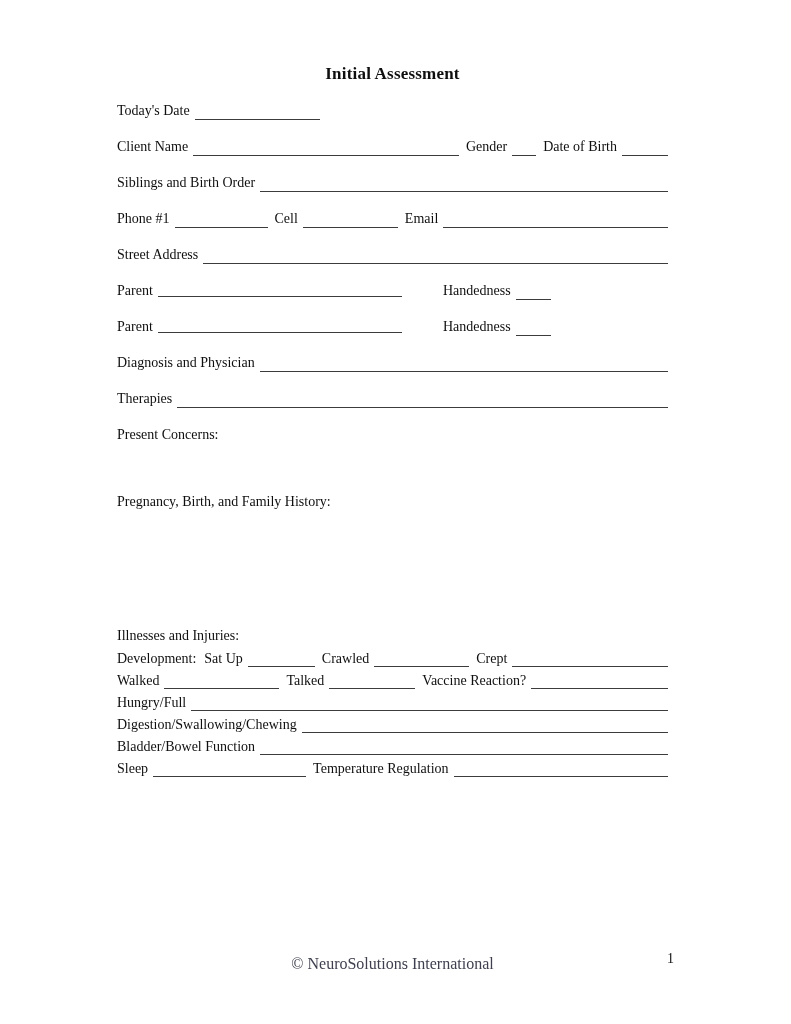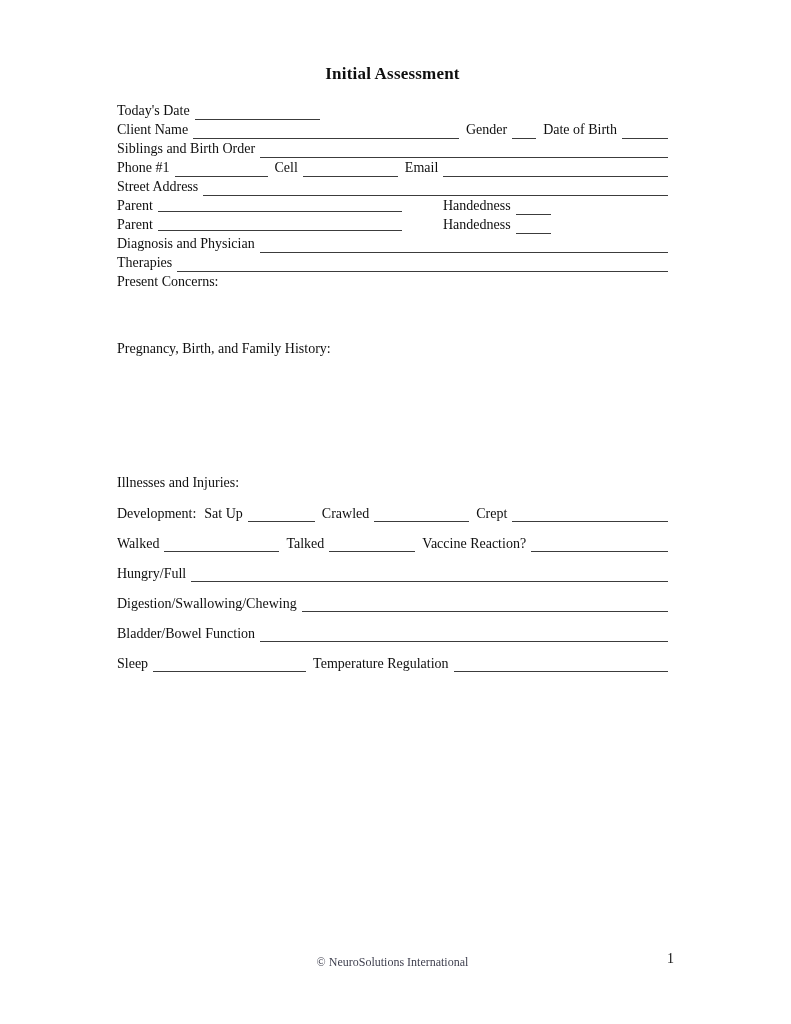--- a/index.html
+++ b/index.html
@@ -27,27 +27,28 @@
     text-align: center;
     font-size: 17px;
     font-weight: bold;
     line-height: 22px;
     letter-spacing: 0.2px;
   }
   .row {
     display: flex;
     align-items: baseline;
     height: 19px;
+    margin-top: 17px;
     white-space: nowrap;
   }
   .row.first { margin-top: 18px; }
   .row.gap-lg { margin-top: 48px; }
   .row.gap-md { margin-top: 115px; }
   .row.gap-dev { margin-top: 104px; }
-  .row.tight { height: 18px; margin-top: 12px; text-align: center; }
+  .row.tight { height: 18px; margin-top: 4px; text-align: center; }
   .lbl { flex: none; }
   .lbl.after { margin-left: 7px; }
   .blank {
     flex: none;
     align-self: flex-end;
     height: 0;
     margin-bottom: 2px;
     margin-left: 5px;
     border-bottom: 1.4px solid #3c3c3c;
   }
@@ -70,21 +71,21 @@
   }
   .parent-left .blank { flex: 1 1 auto; }
   .hand-lbl { margin-left: 41px; }
   .dev-first { margin-left: 8px; }
   .footer-copyright {
     position: absolute;
     left: 117px;
     right: 123px;
     top: 955px;
     text-align: center;
-    font-size: 12px;
+    font-size: 16px;
     color: #3e3f4e;
   }
   .footer-page {
     position: absolute;
     right: 117px;
     top: 951px;
     font-size: 14px;
     color: #111111;
   }
 </style>

